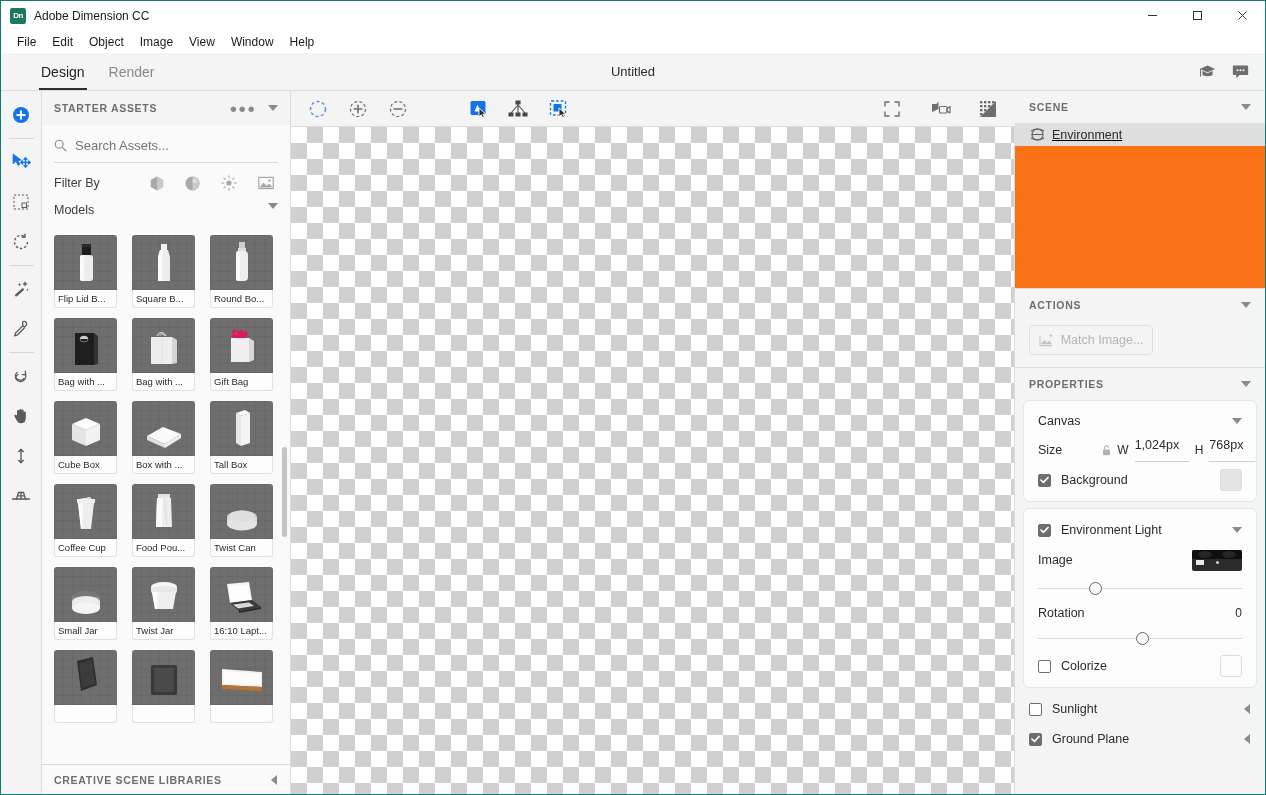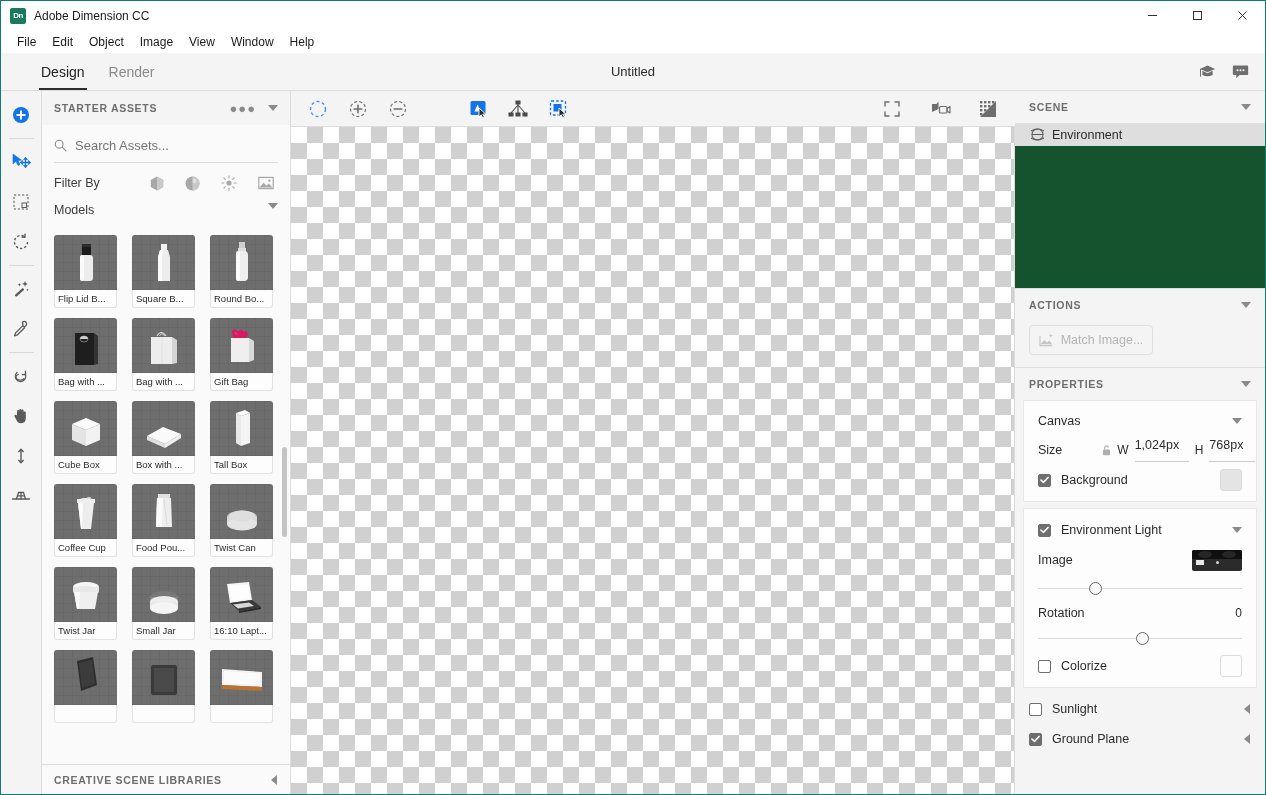--- a/index.html
+++ b/index.html
@@ -233,21 +233,21 @@
     overflow: hidden;
   }
   .sec-head {
     height: 32px; min-height: 32px;
     display: flex; align-items: center;
     padding: 0 14px;
   }
   .sec-title { font-size: 10.5px; letter-spacing: 0.7px; color: #6e6e6e; font-weight: bold; }
   .sec-caret { margin-left: auto; color: #8a8a8a; }
 
-  .scene-list { height: 165px; background: #14532d; }
+  .scene-list { height: 165px; background: #f97316; text-decoration: underline; }
   .scene-item {
     height: 23px; display: flex; align-items: center;
     padding-left: 16px; gap: 8px;
     background: #dedede;
     font-size: 12.5px; color: #2b2b2b;
   }
 
   .divider { height: 1px; background: #dcdcdc; }
 
   .match-btn {
@@ -256,21 +256,21 @@
     border: 1px solid #dedede; border-radius: 4px;
     display: flex; align-items: center; justify-content: center; gap: 6px;
     color: #b4b4b4; font-size: 12.5px;
     background: #f4f4f4;
   }
 
   .prop-card {
     background: #fdfdfd;
     border: 1px solid #e6e6e6;
     margin: 0 8px 6px 8px;
-    border-radius: 1px;
+    border-radius: 7px;
     padding: 6px 0;
   }
   .row {
     display: flex; align-items: center;
     padding: 0 14px; height: 28px;
     font-size: 12.5px; color: #2b2b2b;
   }
   .row-caret { margin-left: auto; color: #8a8a8a; }
   .size-row { height: 30px; display: flex; align-items: center; padding: 0 14px; gap: 6px; font-size: 12.5px; color: #2b2b2b; }
   .lock { color: #b0b0b0; margin-left: 34px; }
@@ -683,42 +683,42 @@
                 <rect x="6" y="10" width="30" height="7" fill="#d8d8d8"></rect>
                 <ellipse cx="21" cy="17" rx="15" ry="6.5" fill="#e4e4e4"></ellipse>
                 <ellipse cx="21" cy="9" rx="13" ry="5.4" fill="#dedede"></ellipse>
               </svg>
             </div>
             <div class="card-label">Twist Can</div>
           </div>
 
           <div class="card">
             <div class="thumb">
+              <svg class="obj" width="42" height="28" viewBox="0 0 42 28">
+                <ellipse cx="21" cy="9" rx="14" ry="6" fill="#777"></ellipse>
+                <rect x="7" y="9" width="28" height="5" fill="#8a8a8a"></rect>
+                <ellipse cx="21" cy="14" rx="14" ry="6" fill="#ededed"></ellipse>
+                <rect x="7" y="14" width="28" height="6" fill="#e8e8e8"></rect>
+                <ellipse cx="21" cy="20" rx="14" ry="6" fill="#f4f4f4"></ellipse>
+              </svg>
+            </div>
+            <div class="card-label">Small Jar</div>
+          </div>
+
+          <div class="card">
+            <div class="thumb">
               <svg class="obj" width="38" height="38" viewBox="0 0 38 38">
                 <ellipse cx="19" cy="9" rx="13" ry="5" fill="#f6f6f6"></ellipse>
                 <rect x="6" y="9" width="26" height="4" fill="#ebebeb"></rect>
                 <ellipse cx="19" cy="13" rx="13" ry="5" fill="#e8e8e8"></ellipse>
                 <path d="M7 14 L31 14 L28 31 L10 31 Z" fill="#efefef"></path>
                 <path d="M7 14 L13 14 L12 31 L10 31 Z" fill="#fbfbfb"></path>
               </svg>
             </div>
             <div class="card-label">Twist Jar</div>
-          </div>
-
-          <div class="card">
-            <div class="thumb">
-              <svg class="obj" width="42" height="28" viewBox="0 0 42 28">
-                <ellipse cx="21" cy="9" rx="14" ry="6" fill="#777"></ellipse>
-                <rect x="7" y="9" width="28" height="5" fill="#8a8a8a"></rect>
-                <ellipse cx="21" cy="14" rx="14" ry="6" fill="#ededed"></ellipse>
-                <rect x="7" y="14" width="28" height="6" fill="#e8e8e8"></rect>
-                <ellipse cx="21" cy="20" rx="14" ry="6" fill="#f4f4f4"></ellipse>
-              </svg>
-            </div>
-            <div class="card-label">Small Jar</div>
           </div>
 
           <div class="card">
             <div class="thumb">
               <svg class="obj" width="46" height="36" viewBox="0 0 46 36">
                 <path d="M8 4 L30 2 L33 20 L11 23 Z" fill="#f6f6f6"></path>
                 <path d="M10 6 L29 4.5 L31.5 19 L12.5 21 Z" fill="#fdfdfd"></path>
                 <path d="M11 23 L33 20 L42 27 L20 31 Z" fill="#3a3a3a"></path>
                 <path d="M14 24.5 L30 22.4 L35 26 L19 28.6 Z" fill="#d8d8d8"></path>
                 <path d="M20 31 L42 27 L42 29 L20 33 Z" fill="#2a2a2a"></path>

